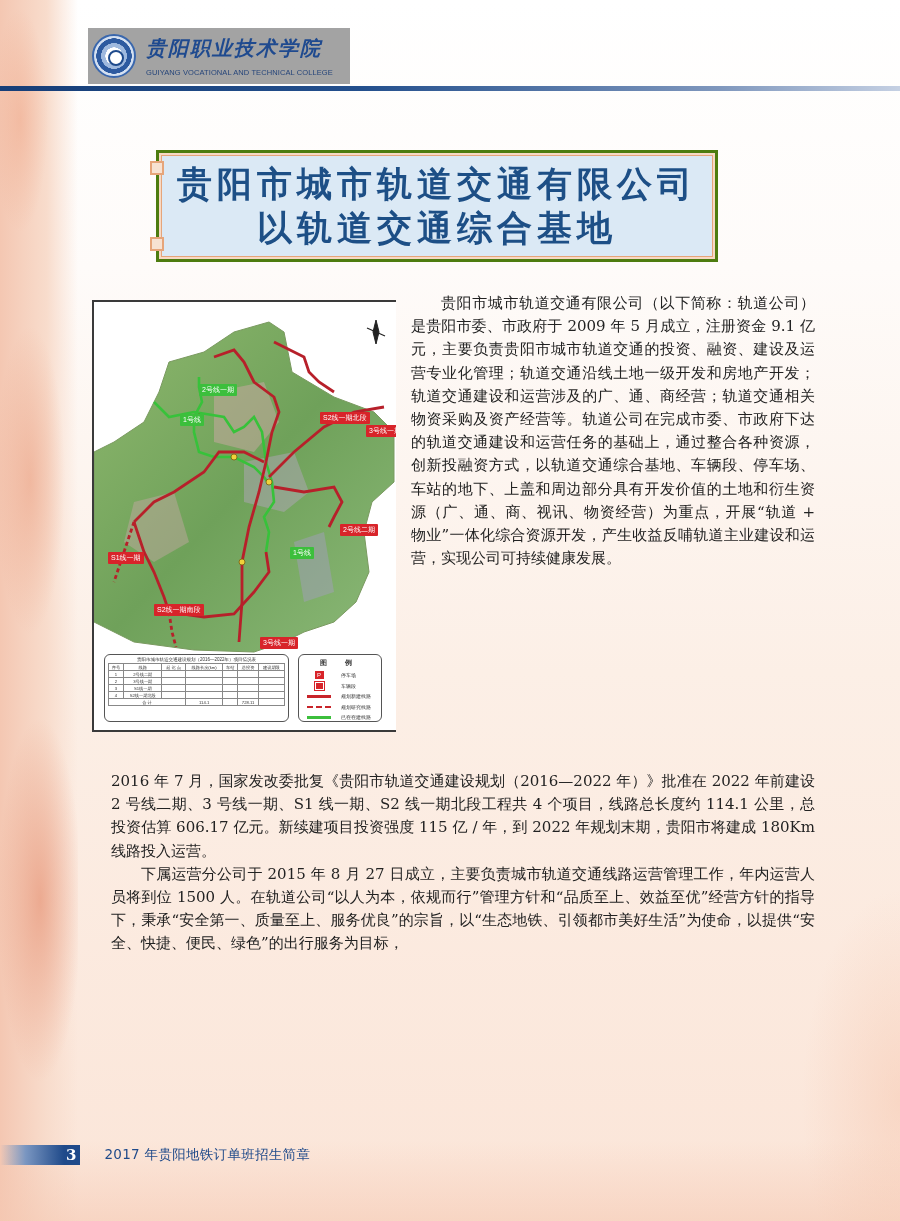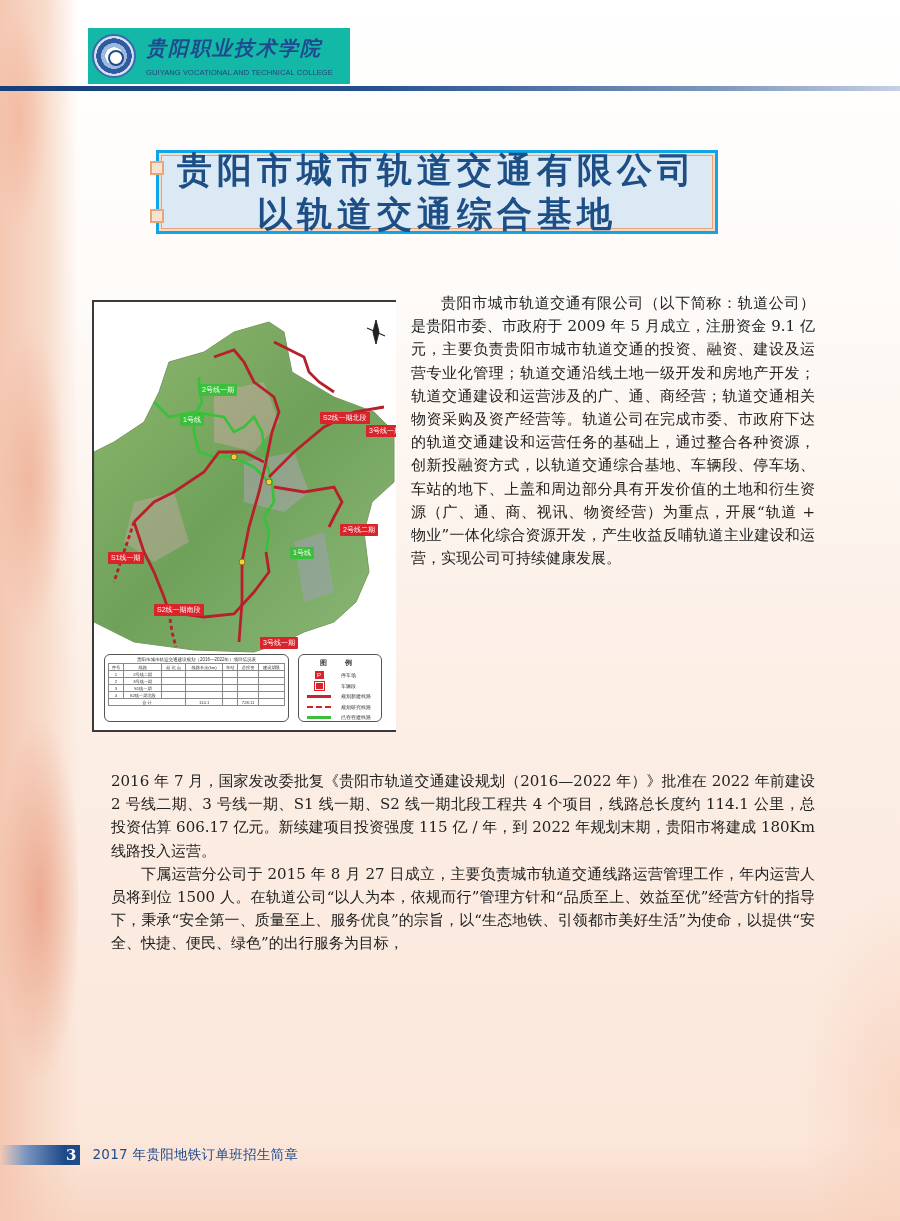--- a/index.html
+++ b/index.html
@@ -21,39 +21,39 @@
   }
   .deco-right {
     position:absolute; right:0; top:600px; width:120px; height:621px;
     background: radial-gradient(ellipse 140px 300px at 120px 500px, rgba(245,195,170,.45), transparent 70%);
   }
   .deco-bottom {
     position:absolute; left:0; bottom:0; width:900px; height:80px;
     background: linear-gradient(180deg, rgba(250,222,205,0), rgba(245,200,178,.55));
   }
   
-  .header { position:absolute; left:88px; top:28px; width:262px; height:56px; background:#14b8a6; display:flex; align-items:center; }
+  .header { position:absolute; left:88px; top:28px; width:262px; height:56px; background:#a3a3a3; display:flex; align-items:center; }
   .logo-emblem {
     width:44px; height:44px; border-radius:50%; margin-left:4px;
     background: radial-gradient(circle, #ffffff 0 30%, #9fb9de 31% 45%, #2d5aa0 46% 62%, #d4e0f1 63% 100%);
     border:2px solid #3a67ad; position:relative;
   }
   .logo-emblem::after{ content:""; position:absolute; left:14px; top:14px; width:12px; height:12px; border-radius:50%; border:2px solid #1e4a8c; }
   .logo-text { margin-left:10px; display:flex; flex-direction:column; }
   .logo-cn { font-family:"DejaVu Serif", serif; font-style:italic; font-weight:bold; font-size:20px; color:#1f4a8f; letter-spacing:2px; line-height:24px; }
   .logo-en { font-family:"Liberation Sans", sans-serif; font-size:7.5px; color:#26457a; letter-spacing:0.1px; margin-top:8px; }
   .header-rule {
     position:absolute; left:0; top:86px; width:900px; height:5px;
     background: linear-gradient(90deg, #163e78 0%, #234f8d 40%, #7f97bd 80%, #c5d0e3 100%);
   }
   
   .title-box {
-    position:absolute; left:156px; top:150px; width:562px; height:84px;
+    position:absolute; left:156px; top:150px; width:562px; height:112px;
     background:#dbe9f5;
-    border:3px solid #0ea5e9;
+    border:3px solid #4d7c0f;
     box-shadow: inset 0 0 0 2px #f7d9c4, inset 0 0 0 3px #e6a57a;
     display:flex; flex-direction:column; align-items:center; justify-content:center;
   }
   .title-box::before, .title-box::after {
     content:""; position:absolute; width:10px; height:10px; border:2px solid #e6a57a; background:#f7e2d2;
   }
   .title-box::before { left:-9px; top:8px; }
   .title-box::after { left:-9px; bottom:8px; }
   .title-line { font-family:"DejaVu Serif", serif; font-weight:bold; color:#1d4f86; font-size:35px; letter-spacing:5px; line-height:44px; }
   
@@ -92,21 +92,21 @@
   
   .text-block { position:absolute; font-size:15px; line-height:23.2px; color:#222; text-align:justify; }
   .para { text-indent:2em; }
   .para.no-indent { text-indent:0; }
   .col-right { left:411px; top:292px; width:404px; }
   .col-full { left:111px; top:770px; width:704px; }
   
   .footer { position:absolute; left:0; top:1145px; height:20px; display:flex; align-items:center; }
   .footer-bar { width:64px; height:20px; background: linear-gradient(90deg, rgba(30,70,130,0) 0%, #7a96c1 40%, #1f4a8a 100%); }
   .footer-page { font-family:"DejaVu Serif", serif; font-weight:bold; color:#fff; background:#1f4a8a; height:20px; line-height:20px; padding:0 4px 0 2px; font-size:15px; }
-  .footer-title { font-family:"DejaVu Sans", sans-serif; font-size:13.5px; color:#1f4a8a; margin-left:12px; letter-spacing:0.3px; }
+  .footer-title { font-family:"DejaVu Sans", sans-serif; font-size:13.5px; color:#1f4a8a; margin-left:24px; letter-spacing:0.3px; }
 </style>
 </head>
 <body>
 
 <div class="deco-left"></div>
 <div class="deco-right"></div>
 <div class="deco-bottom"></div>
 
 <div class="header">
   <div class="logo-emblem"></div>

